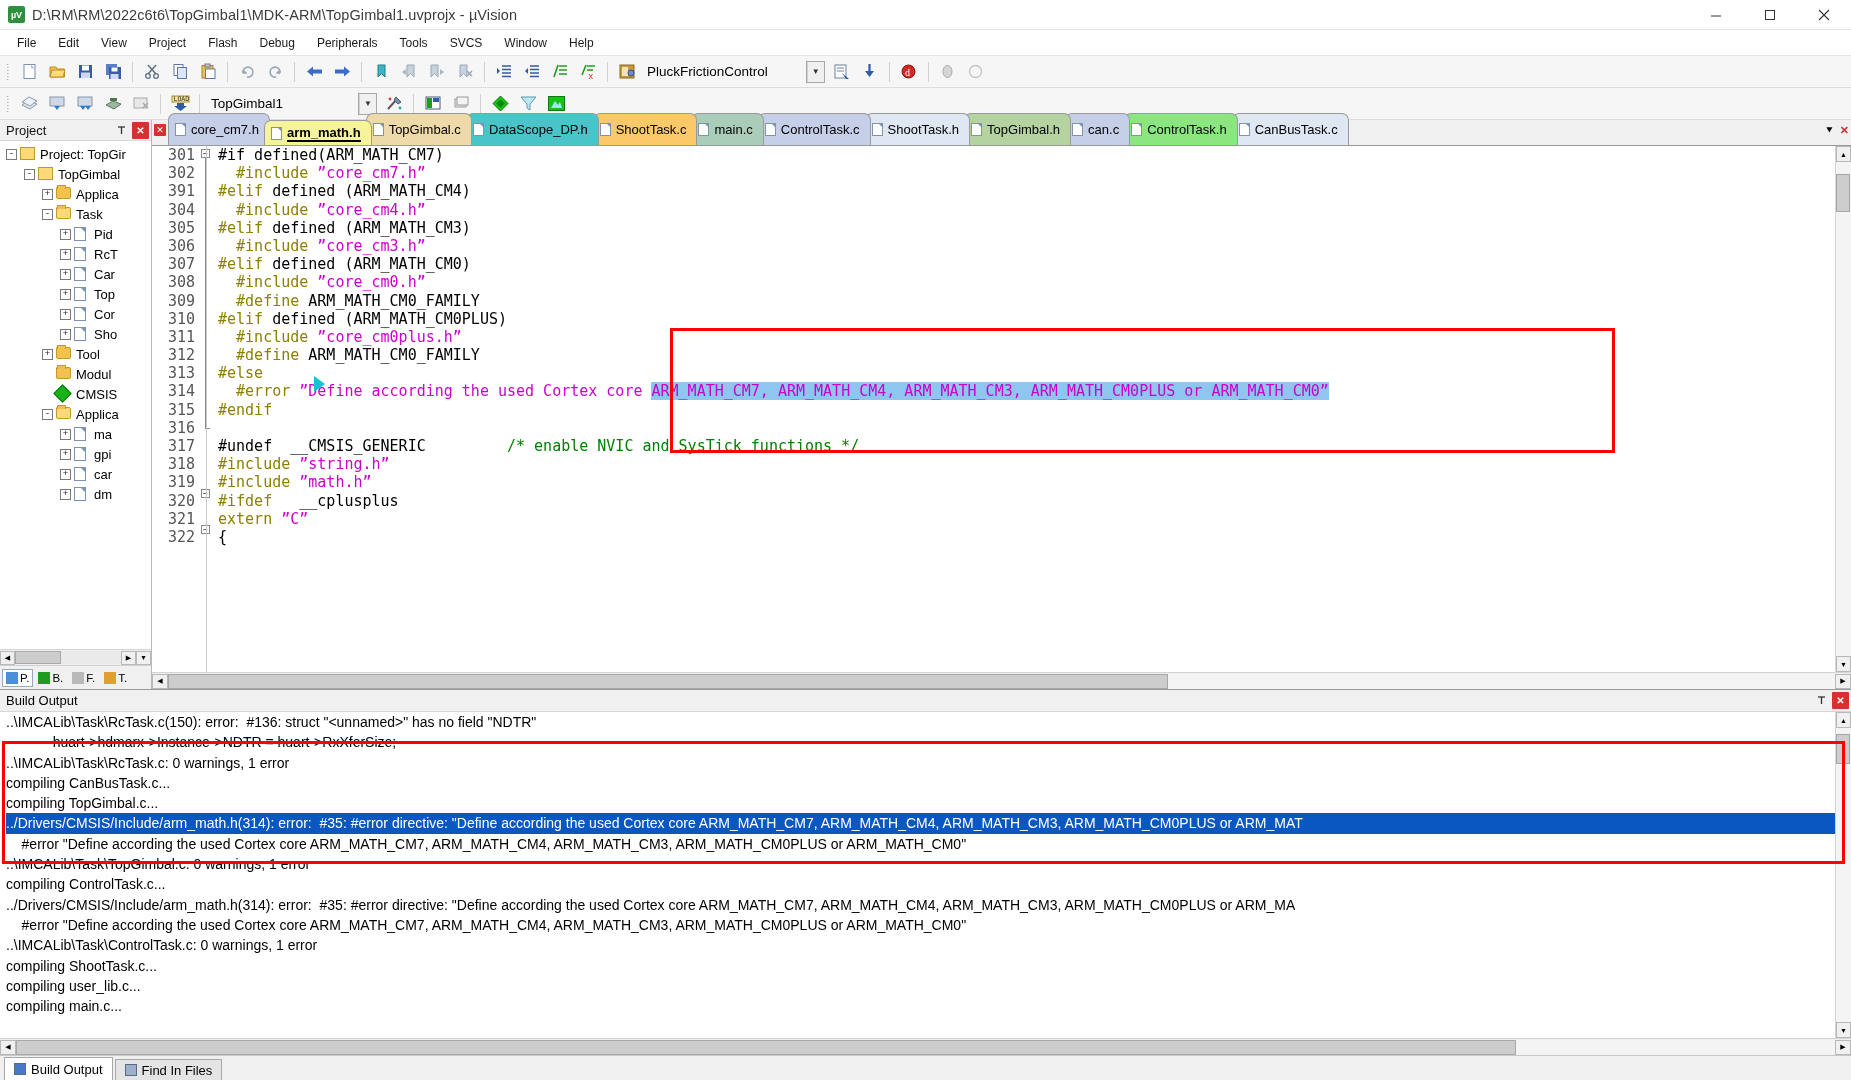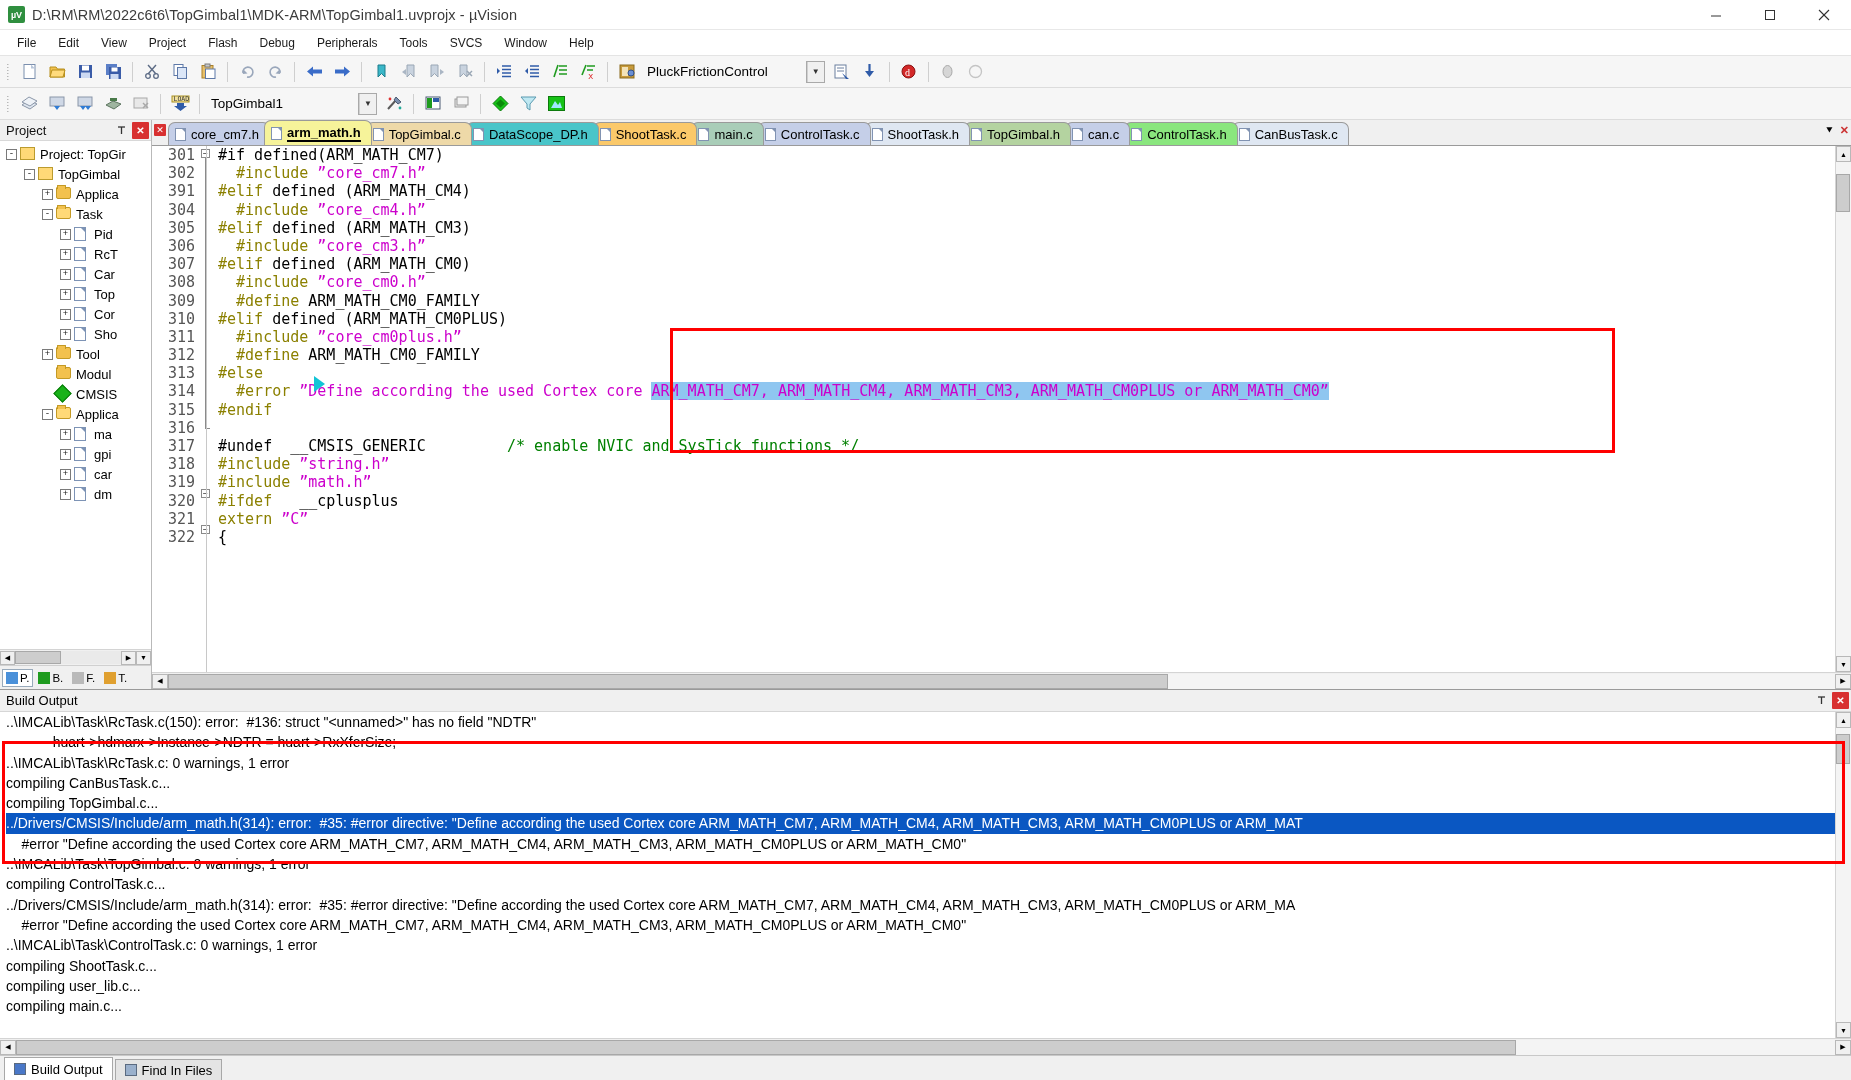--- a/index.html
+++ b/index.html
@@ -88,21 +88,21 @@
   .hs-arrow { width:15px;height:14px;background:#f0f0f0;border:1px solid #b8b8b8; display:flex;align-items:center;justify-content:center;font-size:7px;}
   .hs-track { flex:1; height:13px; background:#eaeaea; position:relative;}
   .hs-thumb { position:absolute; left:0; top:0; height:13px; width:46px; background:#cdcdcd; border:1px solid #a8a8a8;}
 
   
   .editor-wrap { flex: 1; display: flex; flex-direction: column; min-width: 0; background:#fff; }
   .tabstrip { height: 26px; background: #f0f0f0; display: flex; align-items: flex-end;
               border-bottom: 1px solid #9a9a9a; position: relative; padding-left: 16px; flex:none; }
   .tabstrip .left-x { position:absolute; left:2px; top:4px; width:12px;height:12px;background:#d83030;color:#fff;
                       font-size:9px;display:flex;align-items:center;justify-content:center;border-radius:1px;}
-  .etab { height: 23px; display: flex; align-items: center; padding: 0 10px 0 6px;
+  .etab { height: 32px; display: flex; align-items: center; padding: 0 10px 0 6px;
           border: 1px solid #9a9a9a; border-bottom: none;
           border-radius: 7px 7px 0 0; margin-right: -6px; font-size: 13px; white-space: nowrap;
           position: relative; }
   .etab .fico { width:11px; height:13px; background:#fff; border:1px solid #8193b2; margin-right:5px; position:relative; flex:none;}
   .etab .fico:after{content:"";position:absolute;top:0;right:0;border-left:3.5px solid transparent;border-top:3.5px solid #8193b2;}
   .etab.active { z-index: 5; height: 25px; font-weight: bold; }
   .etab.active .lbl { border-bottom: 2px solid #000; }
   .tab-right { position:absolute; right:2px; top:4px; display:flex; gap:6px; align-items:center;}
   .tab-right span { font-size:11px; }
 

